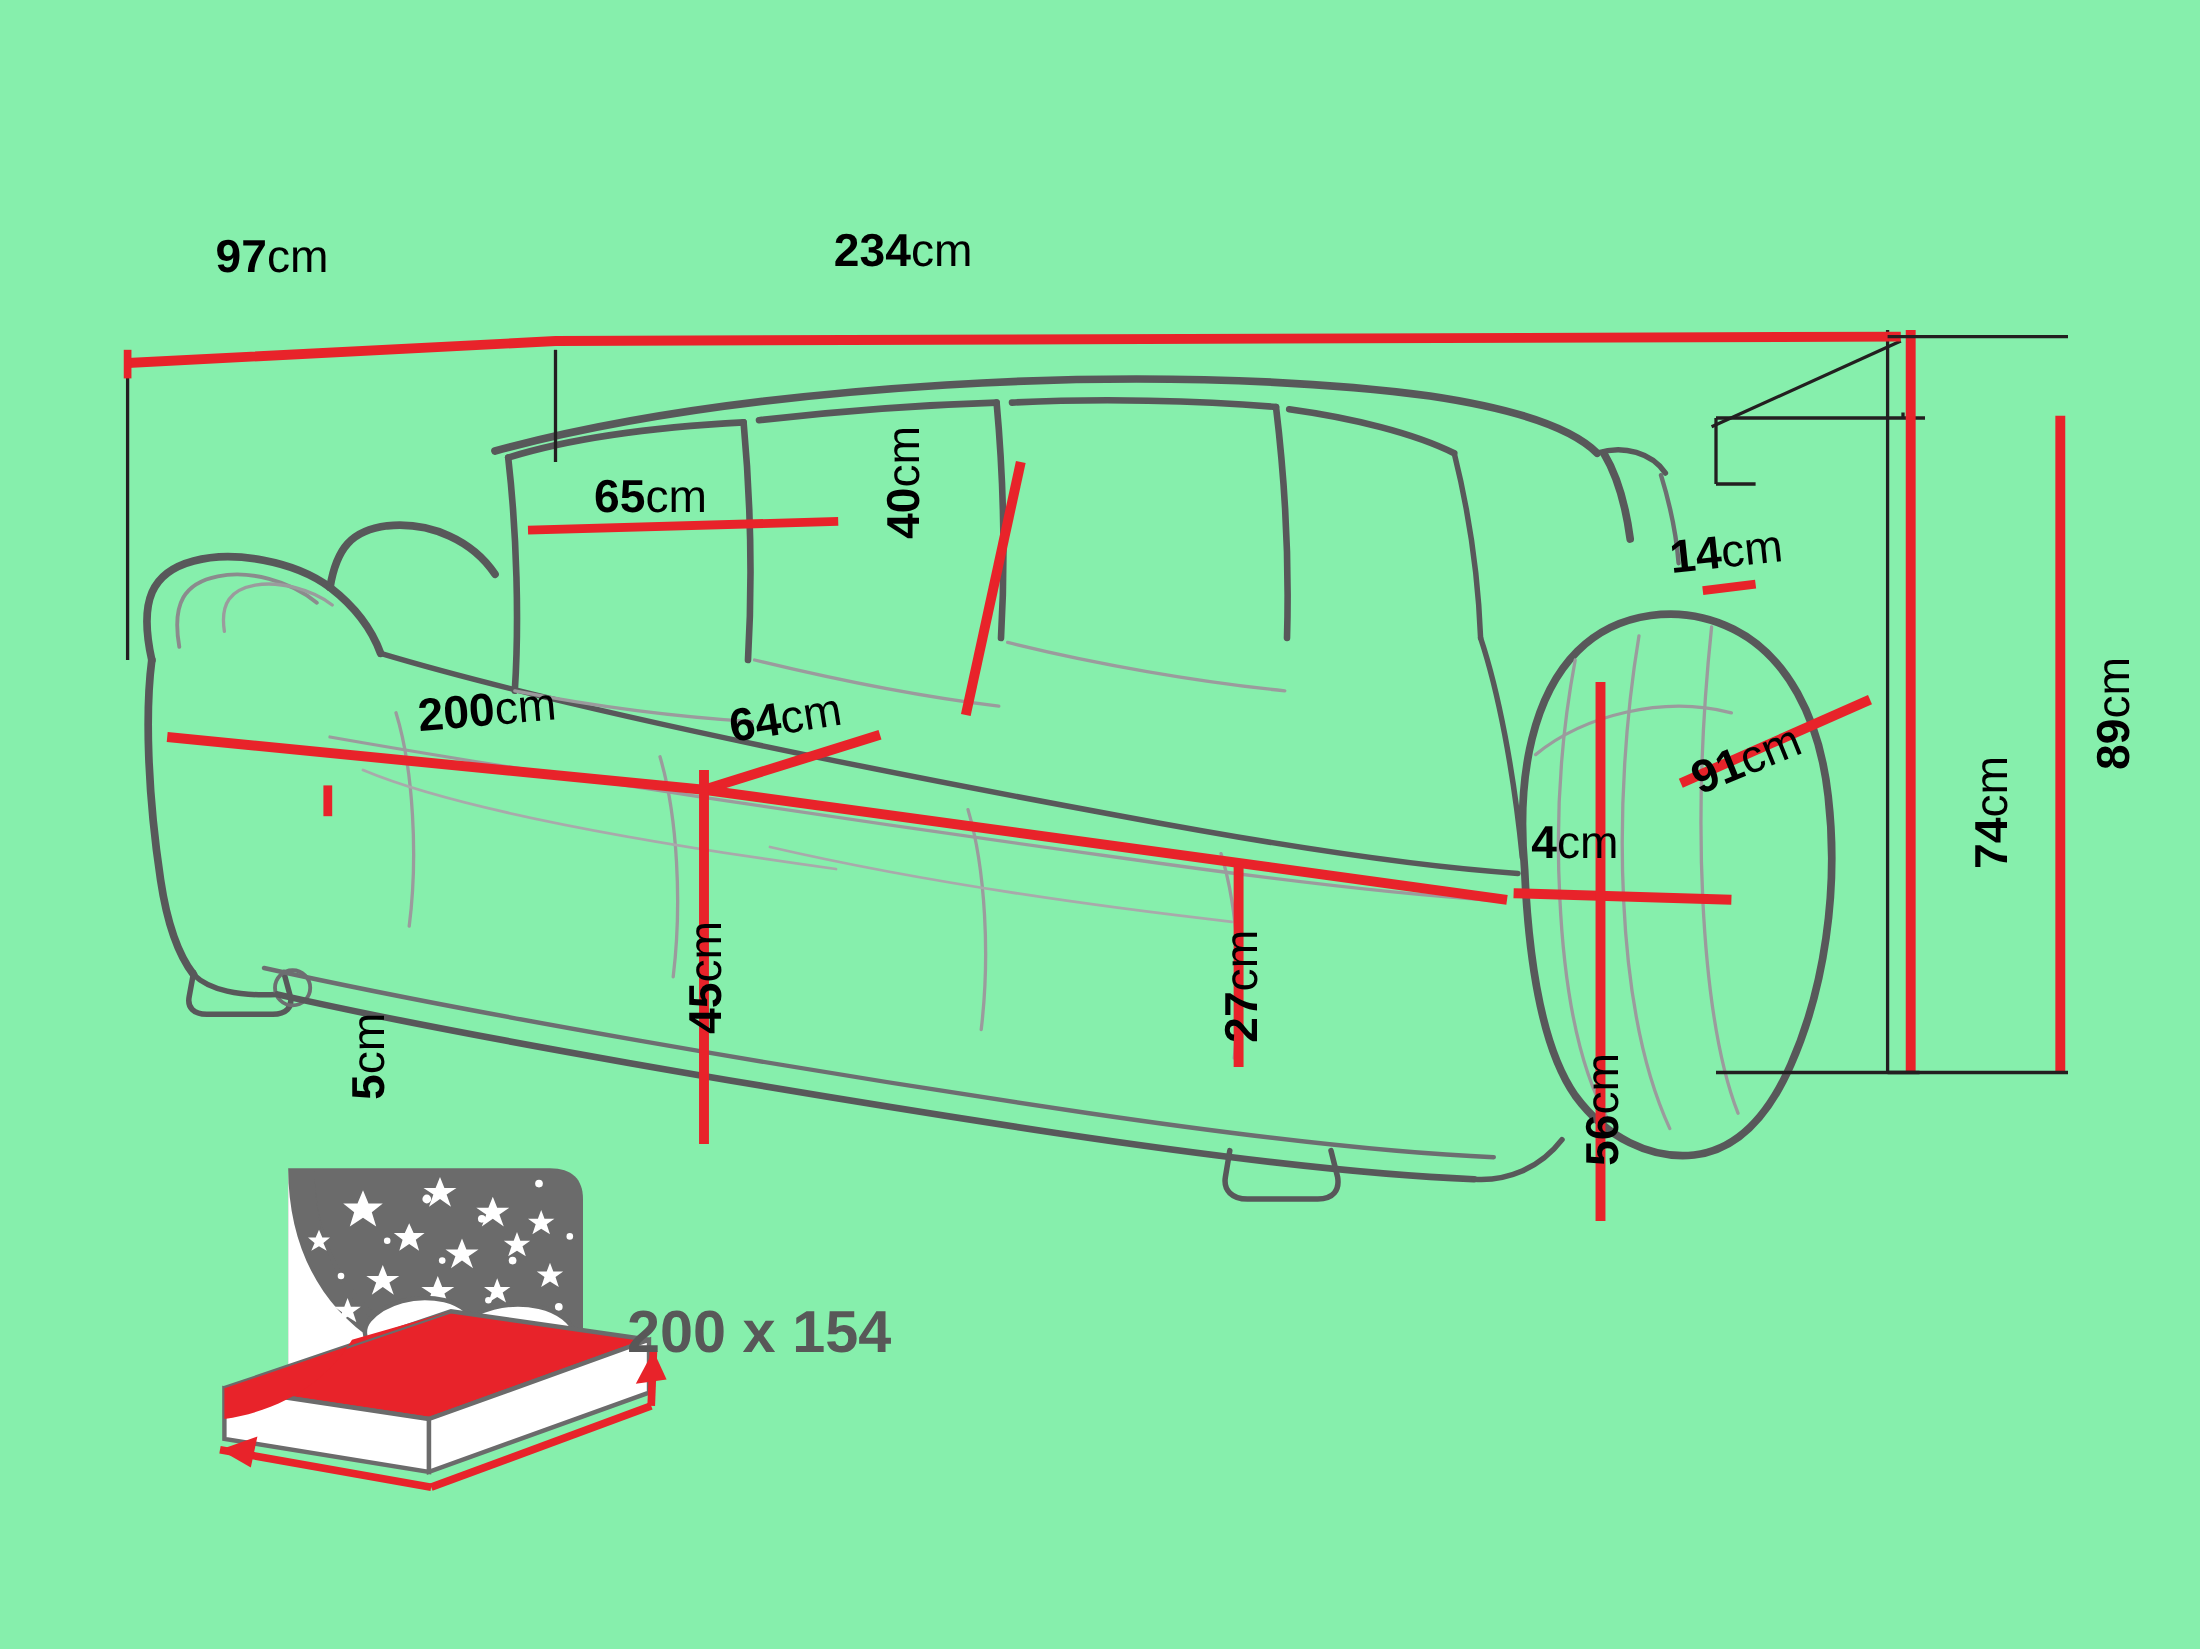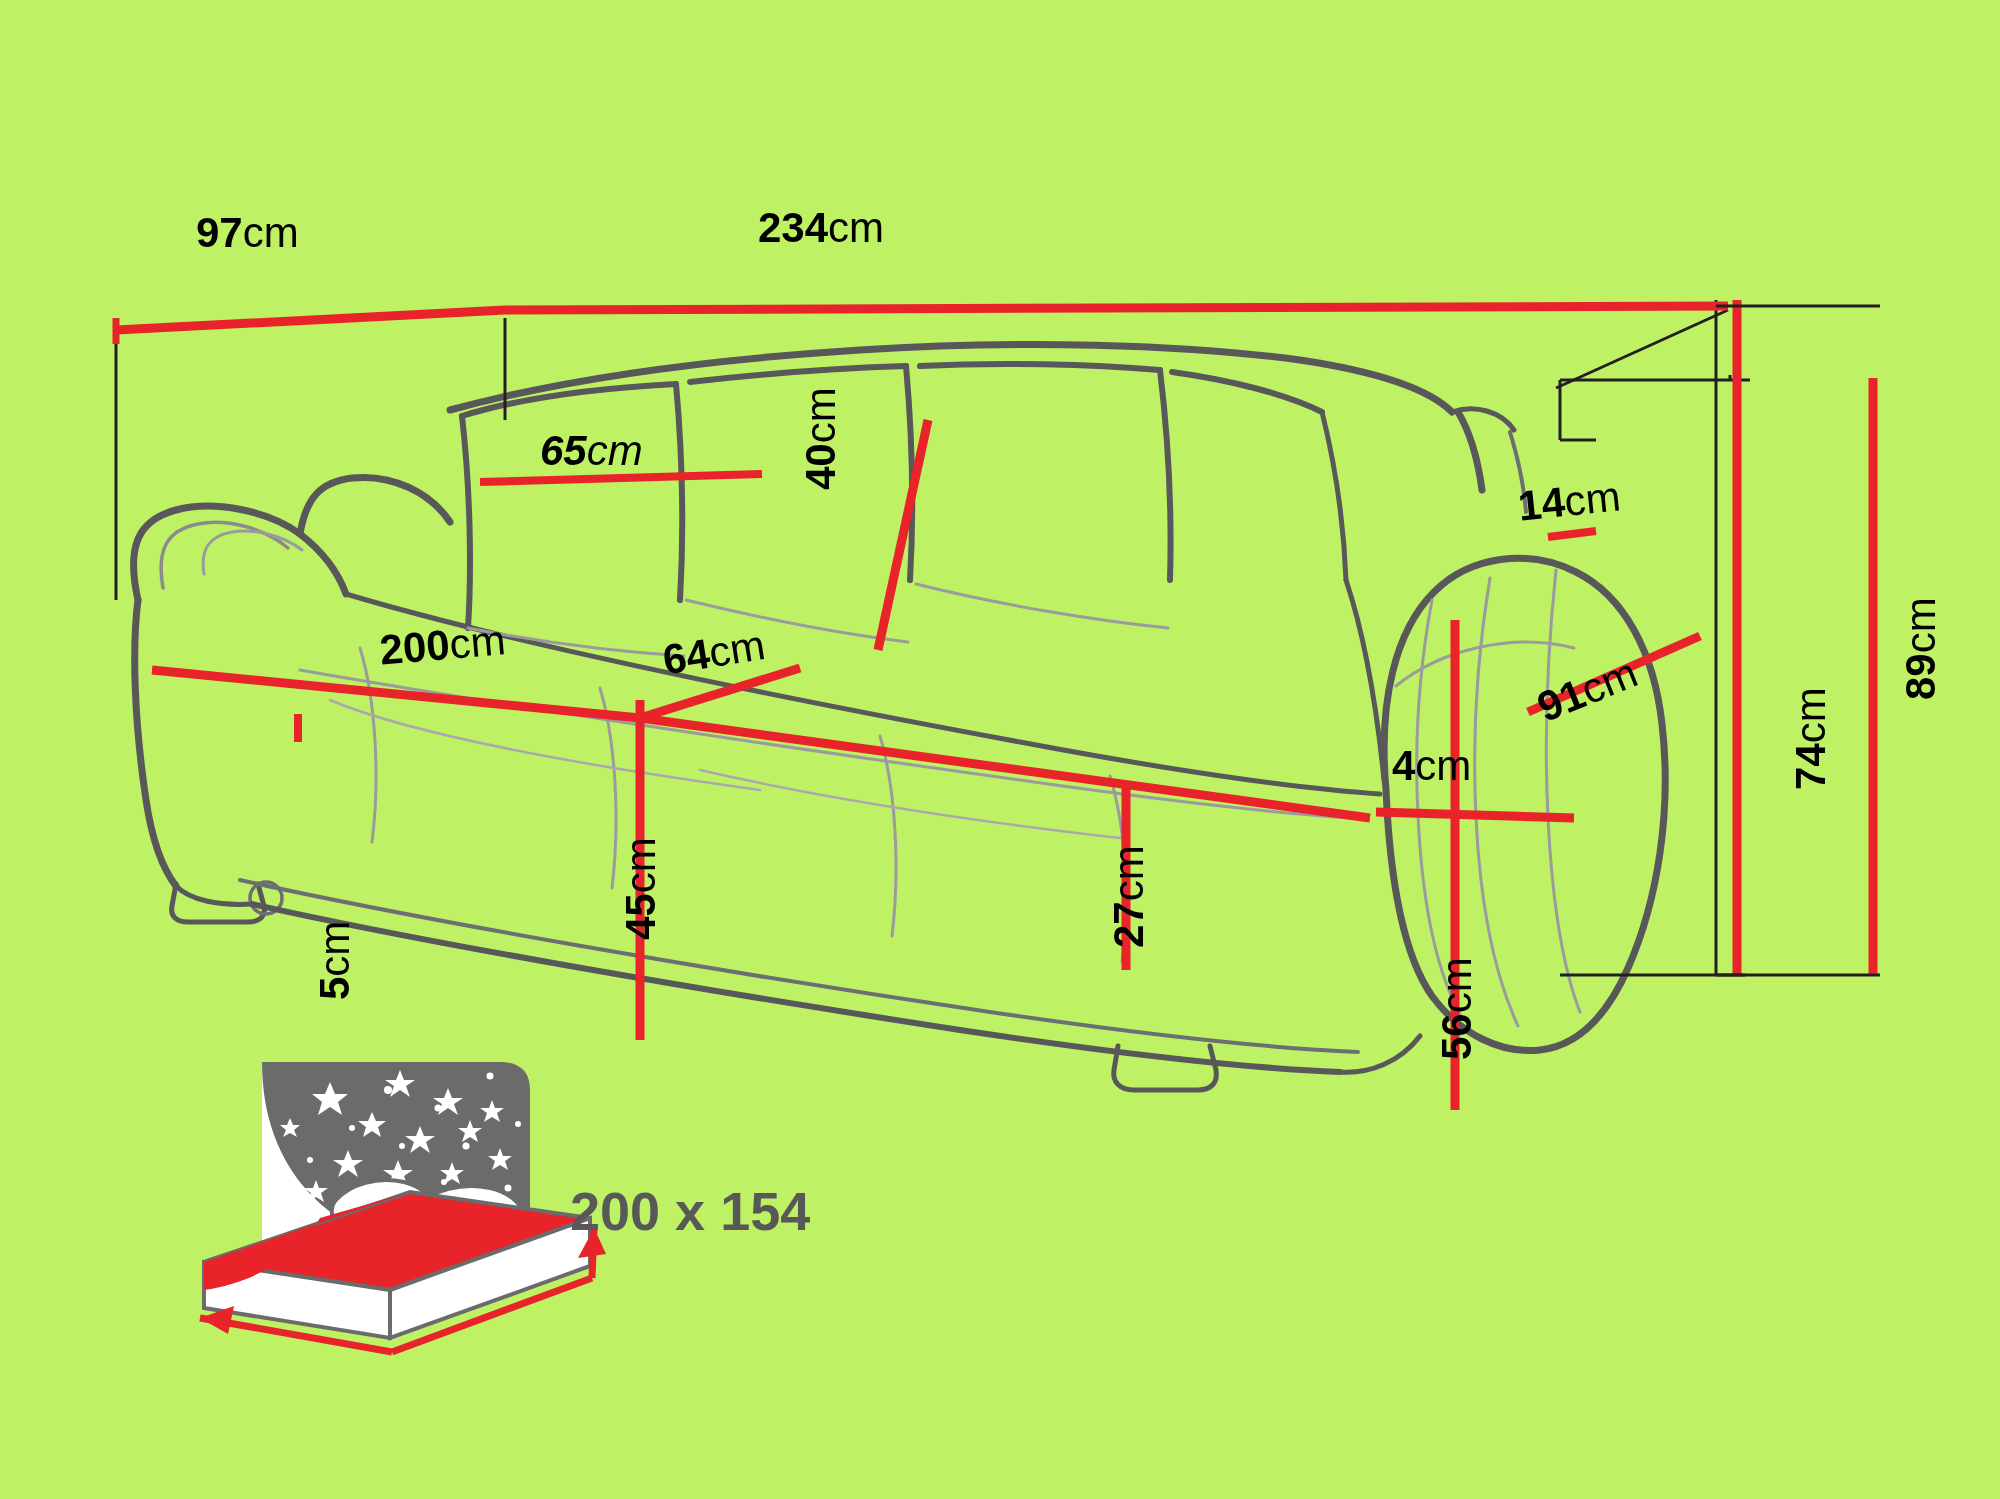--- a/index.html
+++ b/index.html
@@ -7,21 +7,21 @@
     padding: 0;
     background: #ffffff;
   }
   body {
     font-family: "Liberation Sans", sans-serif;
   }
   #stage {
     position: relative;
     width: 2000px;
     height: 1499px;
-    background: #bef264;
+    background: #86efac;
     overflow: hidden;
   }
   #drawing {
     position: absolute;
     left: 0;
     top: 0;
     width: 2000px;
     height: 1499px;
   }
   .dim-label {
@@ -251,21 +251,21 @@
   </svg>
 
   <div class="dim-label" style="left:196px; top:212px; font-size:42px;">
     <span class="num">97</span><span class="unit">cm</span>
   </div>
 
   <div class="dim-label" style="left:758px; top:207px; font-size:42px;">
     <span class="num">234</span><span class="unit">cm</span>
   </div>
 
-  <div class="dim-label" style="left:540px; top:430px; font-size:42px;font-style:italic;">
+  <div class="dim-label" style="left:540px; top:430px; font-size:42px;">
     <span class="num">65</span><span class="unit">cm</span>
   </div>
 
   <div class="dim-label" style="left:800px; top:490px; font-size:42px; transform:rotate(-90deg); transform-origin:left top;">
     <span class="num">40</span><span class="unit">cm</span>
   </div>
 
   <div class="dim-label" style="left:1516px; top:486px; font-size:42px; transform:rotate(-6deg); transform-origin:left top;">
     <span class="num">14</span><span class="unit">cm</span>
   </div>

